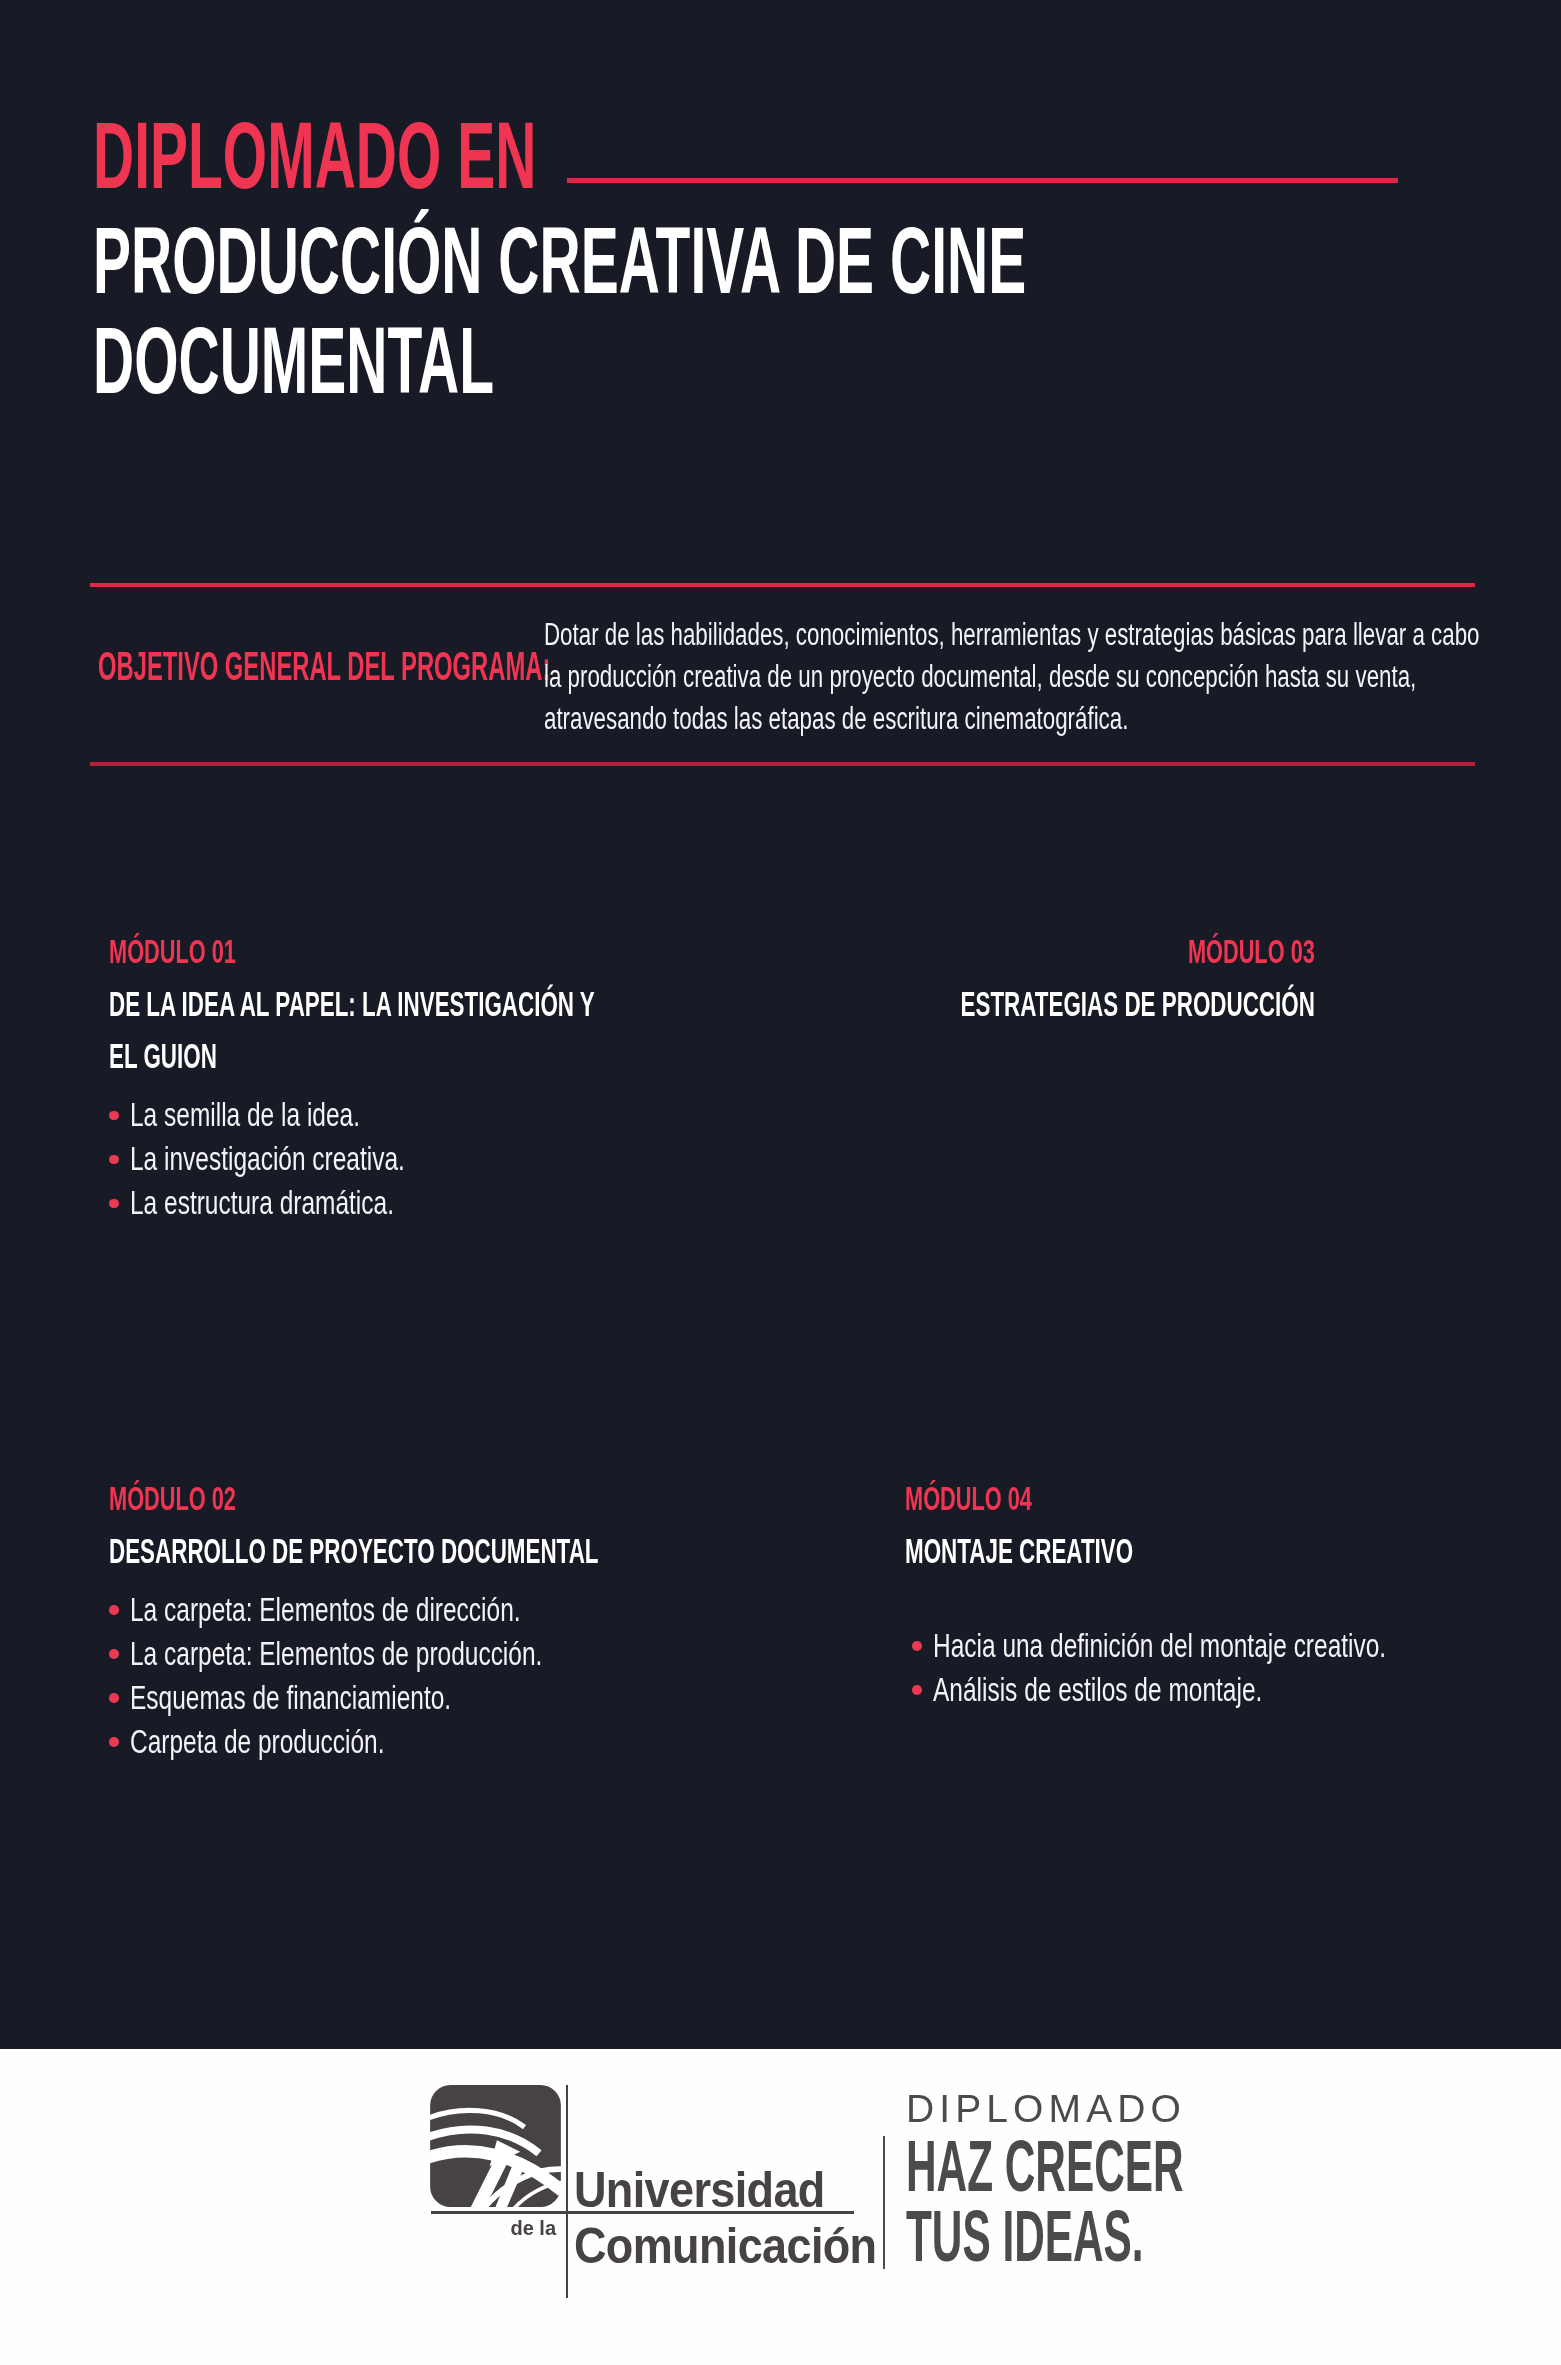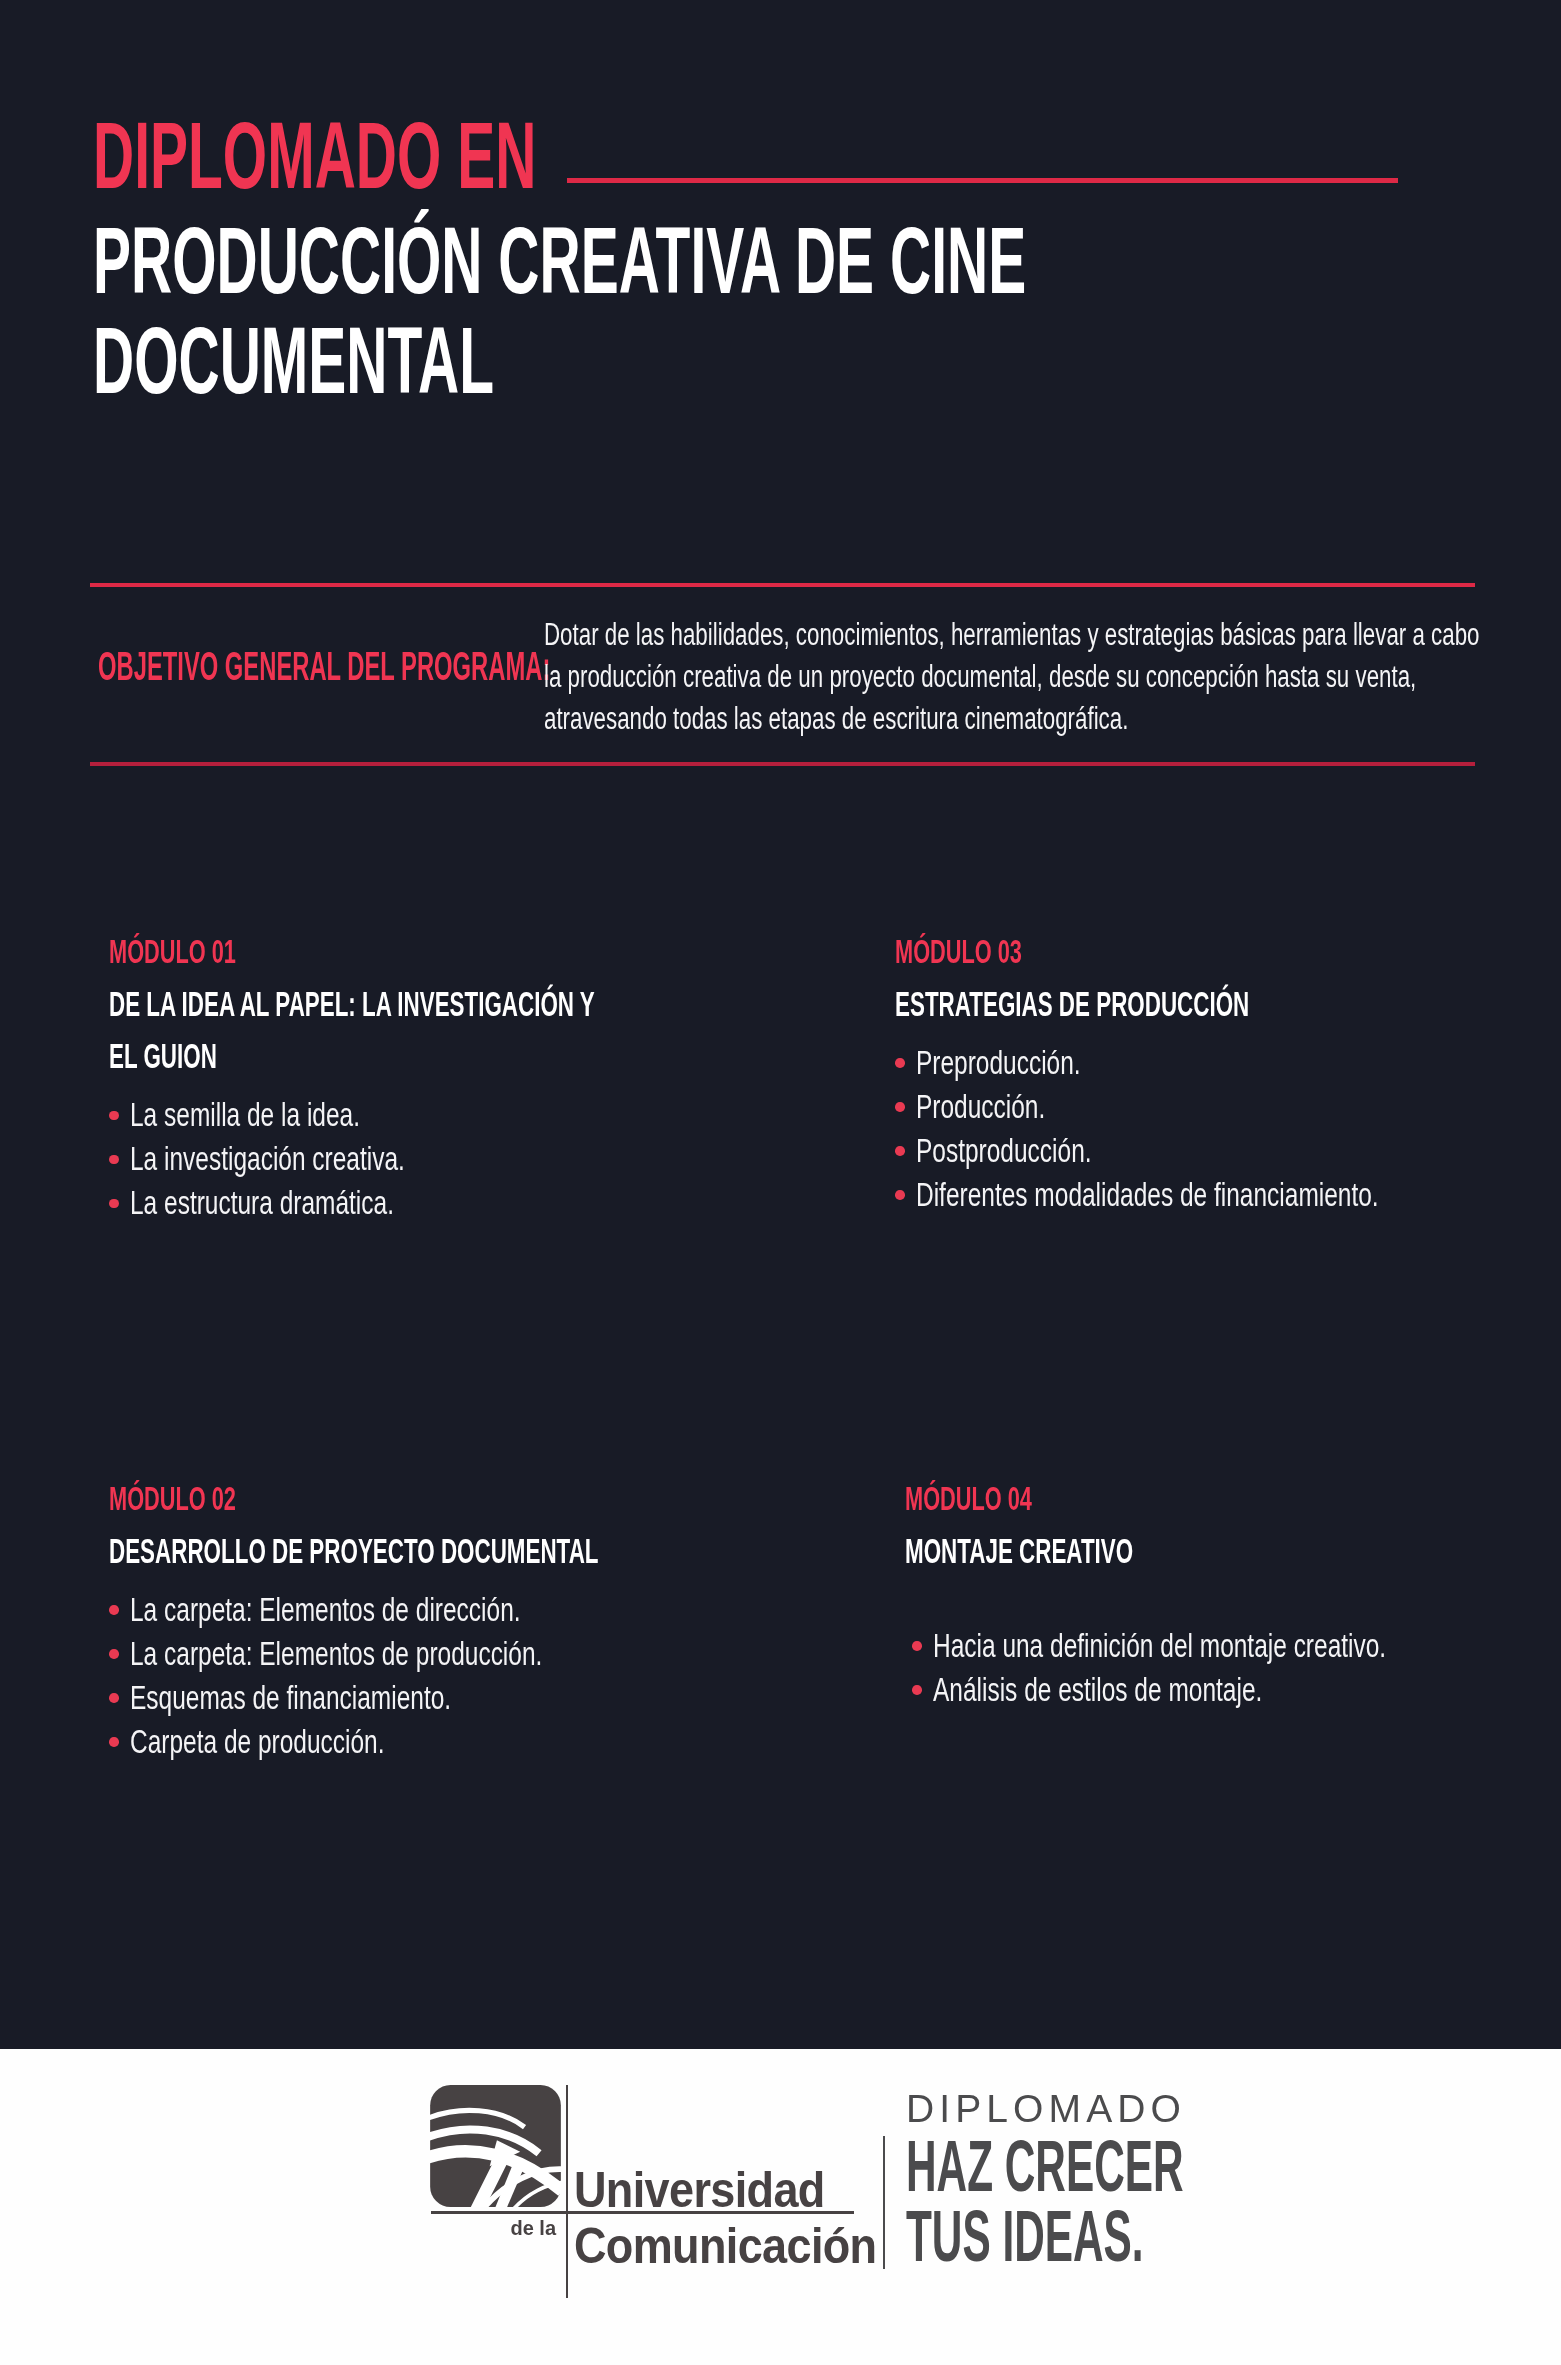--- a/index.html
+++ b/index.html
@@ -46,21 +46,21 @@
     color:var(--accent,#F03552);
   }
   .obj-text{
     left:544px;top:614px;width:1304px;
     font-size:31px;font-weight:400;line-height:1.36;
     color:#F4F4F6;
   }
 
   .mod{position:absolute;}
   .mod.m1{left:109px;top:931px;width:765px;}
-  .mod.m3{left:895px;top:931px;width:656px;}
+  .mod.m3{left:895px;top:931px;width:656px;text-align:right;}
   .mod.m2{left:109px;top:1478px;width:765px;}
   .mod.m4{left:905px;top:1478px;width:649px;}
   .mod-label{
     font-size:34px;font-weight:700;line-height:1.2;
     color:var(--accent,#F03552);
   }
   .mod-title{margin:5.8px 0 0 0;}
   .mod-title .t-line{
     font-size:35px;font-weight:700;line-height:1.5;
     color:#FFFFFF;display:block;
@@ -143,38 +143,20 @@
           <span class="btext">La estructura dramática.</span>
         </li>
     </ul>
   </div>
 
   <div class="mod m3">
     <div class="mod-label nowrap sx64">MÓDULO 03</div>
     <h3 class="mod-title">
       <span class="t-line nowrap sx64">ESTRATEGIAS DE PRODUCCIÓN</span>
     </h3>
-    <ul>
-      <li>
-          <span class="dot"></span>
-          <span class="btext">Preproducción.</span>
-        </li>
-      <li>
-          <span class="dot"></span>
-          <span class="btext">Producción.</span>
-        </li>
-      <li>
-          <span class="dot"></span>
-          <span class="btext">Postproducción.</span>
-        </li>
-      <li>
-          <span class="dot"></span>
-          <span class="btext">Diferentes modalidades de financiamiento.</span>
-        </li>
-    </ul>
   </div>
 
   <div class="mod m2">
     <div class="mod-label nowrap sx64">MÓDULO 02</div>
     <h3 class="mod-title">
       <span class="t-line nowrap sx64">DESARROLLO DE PROYECTO DOCUMENTAL</span>
     </h3>
     <ul>
       <li>
           <span class="dot"></span>

